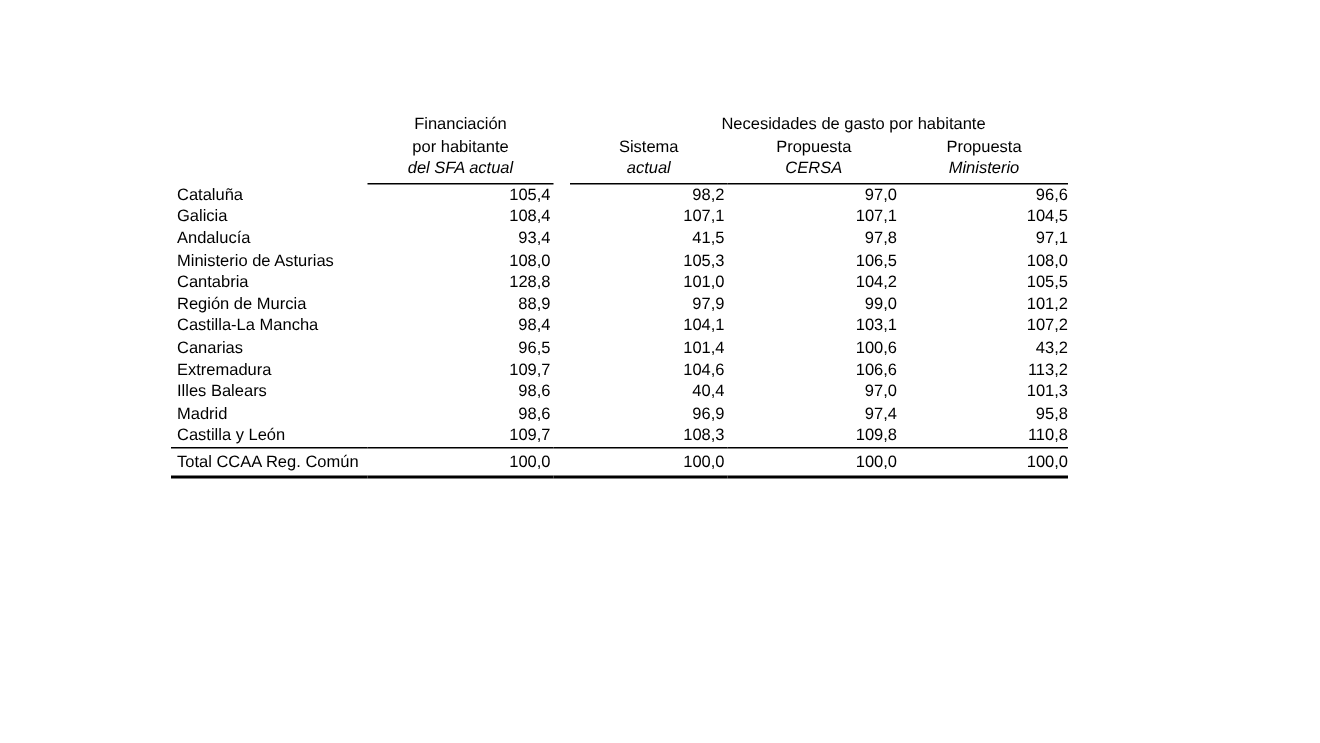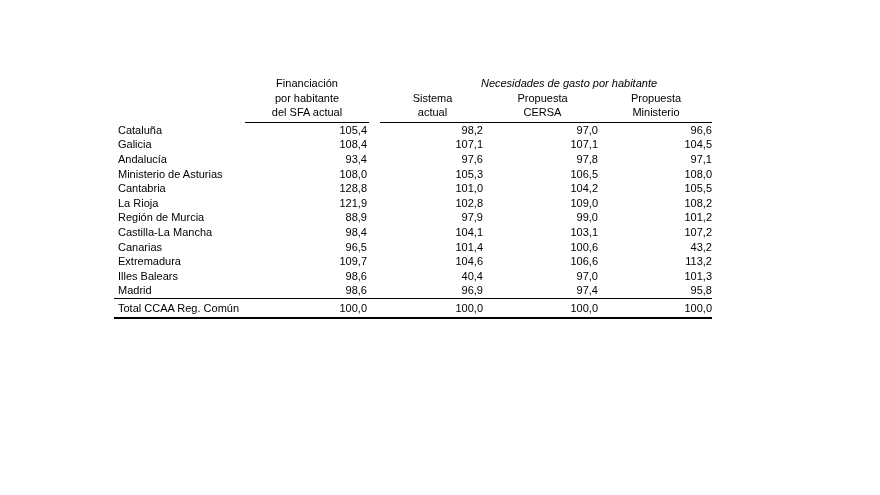--- a/index.html
+++ b/index.html
@@ -28,24 +28,25 @@
   th, td {
     font-weight: normal;
     line-height: 14.6px;
     padding: 0;
     white-space: nowrap;
     overflow: visible;
     font-size: 11px;
     color: #000000;
   }
   thead th { text-align: center; vertical-align: bottom; }
-  th.group-head { text-align: center; padding-left: 46px; font-style: italic; }
+  th.group-head { text-align: center; padding-left: 46px; }
   tr.rule th.u {
     border-bottom: 1.5px solid #000000;
     padding-bottom: 2px;
+    font-style: italic;
   }
   tr.rule th { padding-bottom: 2px; }
   td.region { text-align: left; padding-left: 4px; margin-top: 40px; }
   td.num { text-align: right; padding-right: 2px; }
   td.num.last { padding-right: 0; }
   tbody tr.bold td { font-weight: bold; }
   tbody tr td { height: 14.6px; }
   tfoot td {
     border-top: 1px solid #000000;
     border-bottom: 2.5px solid #000000;
@@ -104,49 +105,41 @@
     <td class="num">108,4</td>
     <td></td>
     <td class="num">107,1</td>
     <td class="num">107,1</td>
     <td class="num last">104,5</td>
   </tr>
         <tr>
     <td class="region">Andalucía</td>
     <td class="num">93,4</td>
     <td></td>
-    <td class="num">97,6</td>
+    <td class="num">41,5</td>
     <td class="num">97,8</td>
     <td class="num last">97,1</td>
   </tr>
         <tr>
     <td class="region">Ministerio de Asturias</td>
     <td class="num">108,0</td>
     <td></td>
     <td class="num">105,3</td>
     <td class="num">106,5</td>
     <td class="num last">108,0</td>
   </tr>
         <tr>
     <td class="region">Cantabria</td>
     <td class="num">128,8</td>
     <td></td>
     <td class="num">101,0</td>
     <td class="num">104,2</td>
     <td class="num last">105,5</td>
   </tr>
         <tr>
-    <td class="region">La Rioja</td>
-    <td class="num">121,9</td>
-    <td></td>
-    <td class="num">102,8</td>
-    <td class="num">109,0</td>
-    <td class="num last">108,2</td>
-  </tr>
-        <tr>
     <td class="region">Región de Murcia</td>
     <td class="num">88,9</td>
     <td></td>
     <td class="num">97,9</td>
     <td class="num">99,0</td>
     <td class="num last">101,2</td>
   </tr>
         <tr>
     <td class="region">Castilla-La Mancha</td>
     <td class="num">98,4</td>
@@ -179,20 +172,28 @@
     <td class="num">97,0</td>
     <td class="num last">101,3</td>
   </tr>
         <tr>
     <td class="region">Madrid</td>
     <td class="num">98,6</td>
     <td></td>
     <td class="num">96,9</td>
     <td class="num">97,4</td>
     <td class="num last">95,8</td>
+  </tr>
+        <tr>
+    <td class="region">Castilla y León</td>
+    <td class="num">109,7</td>
+    <td></td>
+    <td class="num">108,3</td>
+    <td class="num">109,8</td>
+    <td class="num last">110,8</td>
   </tr>
       </tbody>
     <tfoot>
       <tr>
         <td class="region">Total CCAA Reg. Común</td>
         <td class="num">100,0</td>
         <td></td>
         <td class="num">100,0</td>
         <td class="num">100,0</td>
         <td class="num last">100,0</td>

